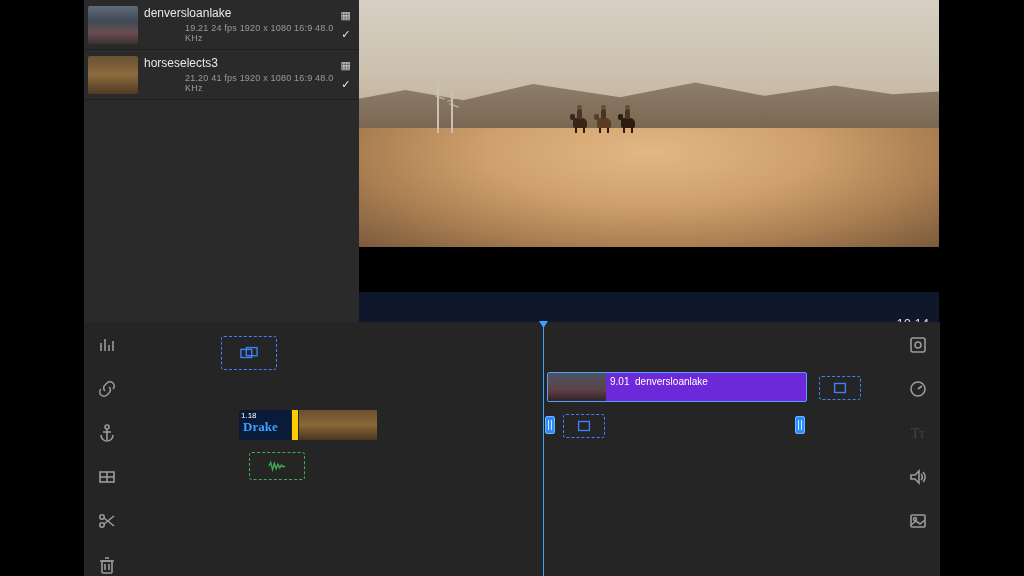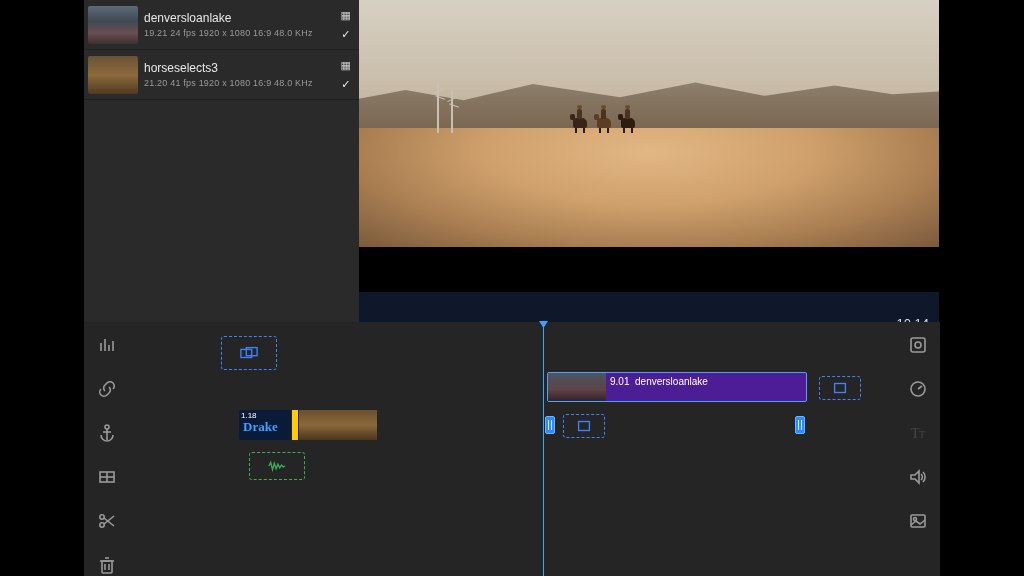--- a/index.html
+++ b/index.html
@@ -10,21 +10,21 @@
   .pillar.right { right:0; }
 
   
   .library { position:absolute; left:84px; top:0; width:275px; height:100px; background:#2a2a2a; }
   .clip-row { display:flex; align-items:center; height:50px; border-bottom:1px solid #1f1f1f; }
   .thumb { width:50px; height:38px; margin:0 6px 0 4px; border-radius:2px; }
   .thumb.lake { background: linear-gradient(to bottom, #5f6b7a 0%, #3f4954 40%, #6a4d53 70%, #3d3131 100%); }
   .thumb.horse { background: linear-gradient(to bottom, #6a5235 0%, #8c6a3d 50%, #4f3a22 100%); }
   .clip-info { flex:1; display:flex; flex-direction:column; justify-content:center; }
   .clip-title { font-size:12px; color:#e8e8e8; margin-bottom:3px; }
-  .clip-meta { font-size:9px; color:#9a9a9a; letter-spacing:0.2px; }
+  .clip-meta { font-size:9px; color:#9a9a9a; letter-spacing:0.2px;margin-left:41px; }
   .clip-icons { display:flex; flex-direction:column; align-items:center; gap:6px; padding-right:8px; }
   .film-icon { font-size:11px; color:#ccc; }
   .check-icon { font-size:11px; color:#eee; }
   .library-fill { position:absolute; left:84px; top:100px; width:275px; height:222px; background:#2a2a2a; }
 
   
   .preview { position:absolute; left:359px; top:0; width:580px; height:247px; background:#000; }
   .preview-canvas { width:100%; height:100%; position:relative; overflow:hidden; }
   .sky { position:absolute; inset:0; background:linear-gradient(to bottom,#d7d0c4 0%,#c9bda9 35%,#b79f82 55%,#b08a5e 70%,#c39863 80%,#d6a86d 100%); }
   .ground { position:absolute; left:0; right:0; bottom:0; height:48%; background:radial-gradient(ellipse at 50% 20%, #e2b784 0%, #cfa06b 40%, #aa7f52 70%, #7a5a3c 100%); }
@@ -72,21 +72,21 @@
 
   .dashed { position:absolute; border:1.5px dashed; border-radius:3px; }
   .dashed.blue { border-color:#3d82ff; }
   .dashed.green { border-color:#3fae55; }
   .dashed svg { position:absolute; inset:0; margin:auto; width:18px; height:14px; stroke:#3d82ff; fill:none; stroke-width:1.5; }
   .dashed.green svg { stroke:#3fae55; }
 
   .clip { position:absolute; height:30px; border-radius:2px; overflow:hidden; font-size:10px; color:#fff; }
   .clip .label { position:absolute; left:6px; top:3px; white-space:nowrap; }
   .clip.blue { background:#1664d8; border:1px solid #0a4aa8; }
-  .clip.blue.sel { background:#4c1d95; border:1px solid #4fa0ff; }
+  .clip.blue.sel { background:#6d28d9; border:1px solid #4fa0ff; }
   .star { color:#fff; margin-right:3px; }
   .clip-thumb { position:absolute; left:0; top:0; bottom:0; width:58px; }
   .clip-thumb.lake { background:linear-gradient(to bottom,#4a5561 0%,#5e4248 60%,#2f2428 100%); }
   .clip-thumb.horse { background:linear-gradient(to bottom,#6b4f2e 0%,#8a6838 50%,#4a351e 100%); }
 
   .title-clip { position:absolute; height:30px; background:#0a1b3a; color:#3da2ff; font-weight:bold; font-size:13px; display:flex; align-items:center; padding:0 4px; border-radius:2px; font-family: Georgia, serif;}
   .title-clip .badge { position:absolute; top:1px; left:2px; font-size:8px; color:#fff; font-weight:normal; font-family:-apple-system,Arial;}
   .yellow-bar { position:absolute; width:6px; height:30px; background:#ffcc00; }
 
   .trim { position:absolute; width:10px; height:18px; background:#2a8cff; border:1px solid #6ab4ff; border-radius:2px; }

